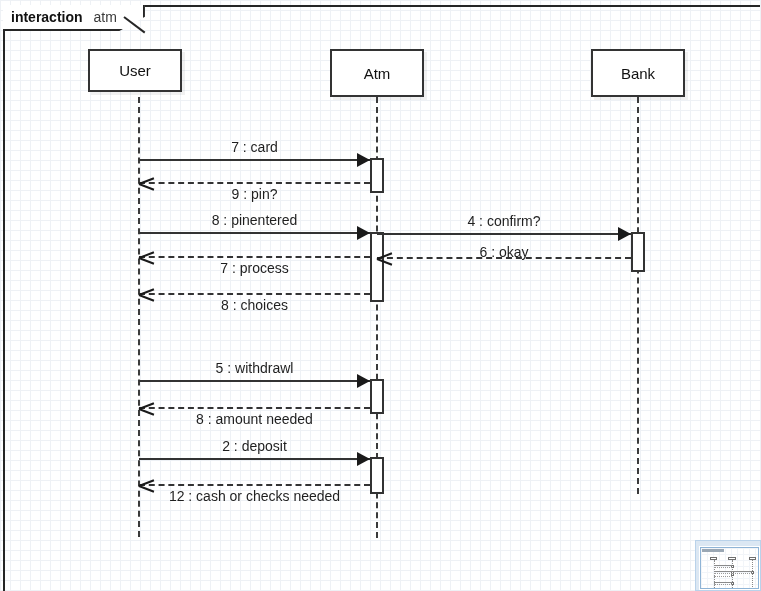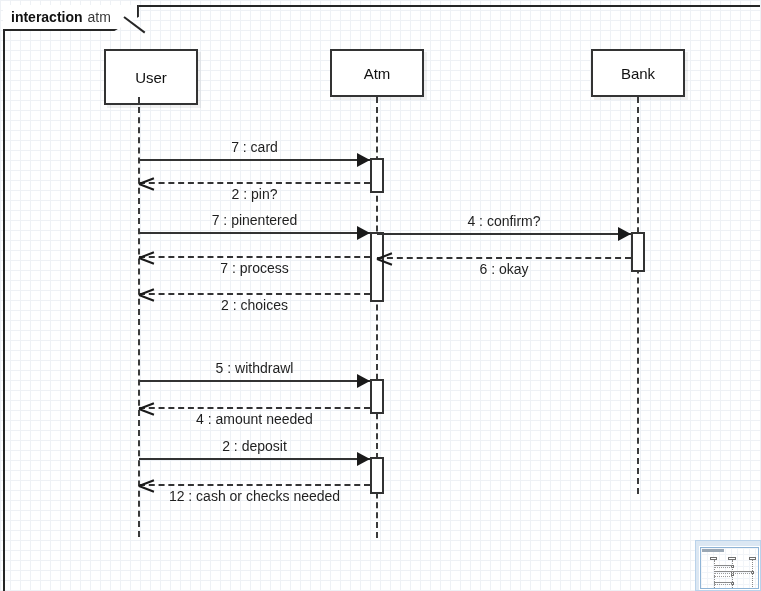--- a/index.html
+++ b/index.html
@@ -65,21 +65,21 @@
     display: flex;
     align-items: center;
     padding: 0 26px 0 8px;
     font-size: 14px;
     color: #111111;
     -webkit-clip-path: polygon(0 0, 100% 0, 100% 45%, 82% 100%, 0 100%);
     clip-path: polygon(0 0, 100% 0, 100% 45%, 82% 100%, 0 100%);
   }
   #frame-tab .kw {
     font-weight: bold;
-    margin-right: 5px;
+    margin-right: 11px;
   }
   #frame-tab .nm {
     font-weight: normal;
     color: #3a3a3a;
   }
   
   #frame-tab-edge {
     position: absolute;
     left: 124px;
     top: 16px;
@@ -251,21 +251,21 @@
   <div id="canvas"></div>
 
   <div id="frame"></div>
   <div id="frame-tab">
     <span class="kw">interaction</span>
     <span class="nm">atm</span>
   </div>
   <div id="frame-tab-edge"></div>
 
   <div id="lifelines-layer">
-      <div class="lifeline-head" style="left: 104px; top: 49px; width: 94px; height: 56px;">
+      <div class="lifeline-head" style="left: 88px; top: 49px; width: 94px; height: 43px;">
         <span>User</span>
       </div>
       <div class="lifeline-line" style="left: 138px; top: 97px; height: 440px;"></div>
       <div class="lifeline-head" style="left: 330px; top: 49px; width: 94px; height: 48px;">
         <span>Atm</span>
       </div>
       <div class="lifeline-line" style="left: 376px; top: 97px; height: 441px;"></div>
       <div class="lifeline-head" style="left: 591px; top: 49px; width: 94px; height: 48px;">
         <span>Bank</span>
       </div>
@@ -280,54 +280,54 @@
     </div>
   <div id="messages-layer">
       <div class="msg-line solid" style="left: 139px; top: 159px; width: 231px;"></div>
       <div class="arrow-filled" style="left: 357px; top: 153px;"></div>
       <div class="msg-label" style="left: 139px; width: 231px; top: 139px;">7 : card</div>
       <div class="msg-line dashed" style="left: 139px; top: 182px; width: 231px;"></div>
       <div class="arrow-open" style="left: 139px; top: 175px;">
         <i class="up"></i>
         <i class="dn"></i>
       </div>
-      <div class="msg-label" style="left: 139px; width: 231px; top: 186px;">2 : pin?</div>
+      <div class="msg-label" style="left: 139px; width: 231px; top: 186px;">9 : pin?</div>
       <div class="msg-line solid" style="left: 139px; top: 232px; width: 231px;"></div>
       <div class="arrow-filled" style="left: 357px; top: 226px;"></div>
-      <div class="msg-label" style="left: 139px; width: 231px; top: 212px;">7 : pinentered</div>
+      <div class="msg-label" style="left: 139px; width: 231px; top: 212px;">8 : pinentered</div>
       <div class="msg-line solid" style="left: 377px; top: 233px; width: 254px;"></div>
       <div class="arrow-filled" style="left: 618px; top: 227px;"></div>
       <div class="msg-label" style="left: 377px; width: 254px; top: 213px;">4 : confirm?</div>
       <div class="msg-line dashed" style="left: 139px; top: 256px; width: 231px;"></div>
       <div class="arrow-open" style="left: 139px; top: 249px;">
         <i class="up"></i>
         <i class="dn"></i>
       </div>
       <div class="msg-label" style="left: 139px; width: 231px; top: 260px;">7 : process</div>
       <div class="msg-line dashed" style="left: 377px; top: 257px; width: 254px;"></div>
       <div class="arrow-open" style="left: 377px; top: 250px;">
         <i class="up"></i>
         <i class="dn"></i>
       </div>
-      <div class="msg-label" style="left: 377px; width: 254px; top: 261px;">6 : okay</div>
+      <div class="msg-label" style="left: 377px; width: 254px; top: 244px;">6 : okay</div>
       <div class="msg-line dashed" style="left: 139px; top: 293px; width: 231px;"></div>
       <div class="arrow-open" style="left: 139px; top: 286px;">
         <i class="up"></i>
         <i class="dn"></i>
       </div>
-      <div class="msg-label" style="left: 139px; width: 231px; top: 297px;">2 : choices</div>
+      <div class="msg-label" style="left: 139px; width: 231px; top: 297px;">8 : choices</div>
       <div class="msg-line solid" style="left: 139px; top: 380px; width: 231px;"></div>
       <div class="arrow-filled" style="left: 357px; top: 374px;"></div>
       <div class="msg-label" style="left: 139px; width: 231px; top: 360px;">5 : withdrawl</div>
       <div class="msg-line dashed" style="left: 139px; top: 407px; width: 231px;"></div>
       <div class="arrow-open" style="left: 139px; top: 400px;">
         <i class="up"></i>
         <i class="dn"></i>
       </div>
-      <div class="msg-label" style="left: 139px; width: 231px; top: 411px;">4 : amount needed</div>
+      <div class="msg-label" style="left: 139px; width: 231px; top: 411px;">8 : amount needed</div>
       <div class="msg-line solid" style="left: 139px; top: 458px; width: 231px;"></div>
       <div class="arrow-filled" style="left: 357px; top: 452px;"></div>
       <div class="msg-label" style="left: 139px; width: 231px; top: 438px;">2 : deposit</div>
       <div class="msg-line dashed" style="left: 139px; top: 484px; width: 231px;"></div>
       <div class="arrow-open" style="left: 139px; top: 477px;">
         <i class="up"></i>
         <i class="dn"></i>
       </div>
       <div class="msg-label" style="left: 139px; width: 231px; top: 488px;">12 : cash or checks needed</div>
     </div>

